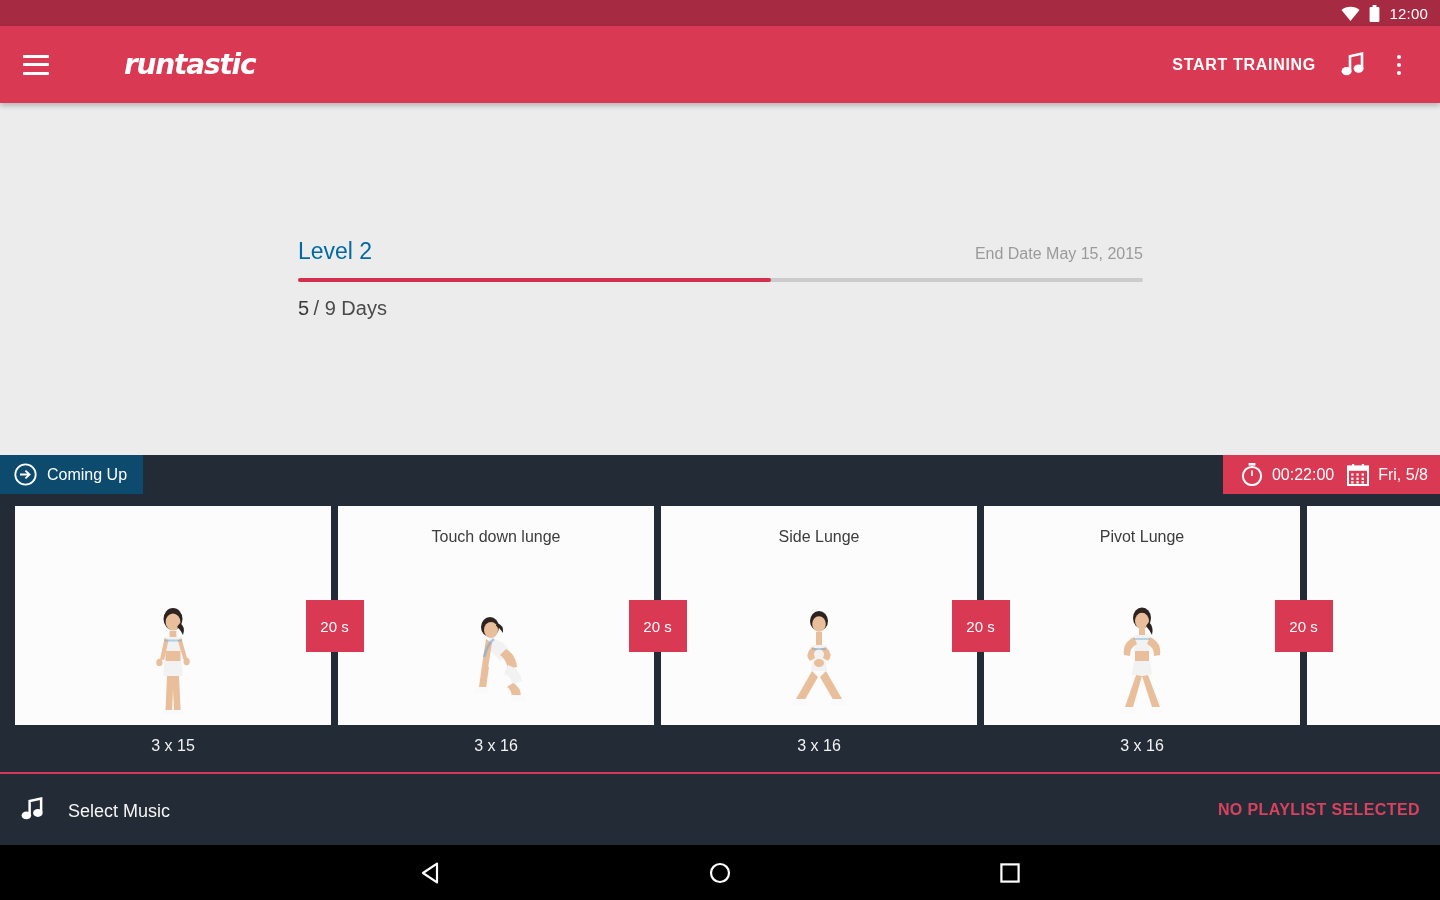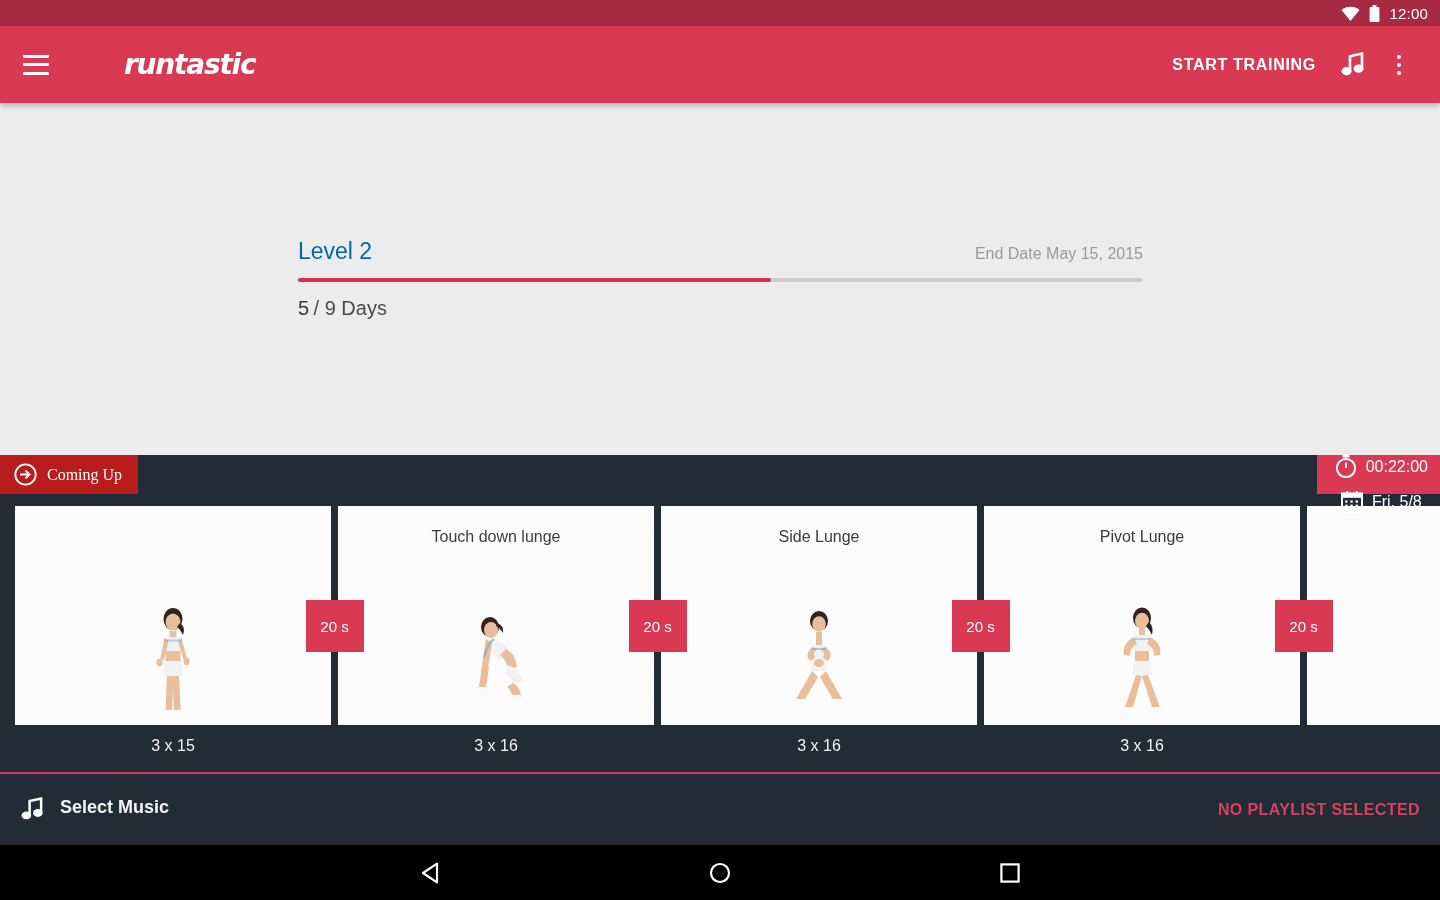--- a/index.html
+++ b/index.html
@@ -54,27 +54,27 @@
   .progress-track { margin-top: 13px; height: 4px; width: 100%; background: #CCCCCC; border-radius: 2px; position: relative; }
   .progress-fill { position: absolute; left: 0; top: 0; height: 4px; background: #D2304E; border-radius: 2px; }
   .days-row { margin-top: 15px; color: #3A3A3A; }
   .days-current { font-size: 20px; }
   .days-total { font-size: 20px; color: #4A4A4A; }
 
   
   .dark-band { position: absolute; left: 0; top: 455px; width: 1440px; height: 318px; background: #222B36; }
   .coming-up-tab {
     position: absolute; left: 0; top: 455px; height: 39px;
-    background: #b91c1c; display: flex; align-items: center;
-    padding: 0 16px 0 14px; gap: 10px; z-index: 3; cursor: pointer; font-family: Liberation Serif, serif;
+    background: #0c4a6e; display: flex; align-items: center;
+    padding: 0 16px 0 14px; gap: 10px; z-index: 3; cursor: pointer;
   }
   .coming-up-label { color: #fff; font-size: 16px; }
   .info-chips {
     position: absolute; right: 0; top: 455px; height: 39px; background: #D93952;
-    display: flex; align-items: center; padding: 0 12px 0 18px; gap: 13px; z-index: 3; flex-direction: column;
+    display: flex; align-items: center; padding: 0 12px 0 18px; gap: 13px; z-index: 3;
   }
   .chip { display: flex; align-items: center; gap: 9px; }
   .chip-text { color: #fff; font-size: 16px; white-space: nowrap; }
 
   
   .cards { position: absolute; left: 15px; top: 506px; width: 1425px; height: 219px; display: flex; }
   .card { width: 316px; height: 219px; background: #FCFCFC; flex: 0 0 auto; margin-right: 7px; position: relative; overflow: hidden; }
   .card-title { text-align: center; margin-top: 22px; font-size: 16px; color: #3C3C3C; white-space: nowrap; }
   .figure { position: absolute; left: 0; right: 0; bottom: 6px; height: 160px; display: flex; align-items: flex-end; justify-content: center; }
   .badges { position: absolute; left: 15px; top: 592px; width: 1425px; height: 52px; pointer-events: none; }
@@ -83,21 +83,21 @@
     color: #fff; font-size: 15px; display: flex; align-items: center; justify-content: center;
     pointer-events: auto; cursor: pointer;
   }
   .reps-row { position: absolute; left: 15px; top: 725px; width: 1425px; height: 48px; }
   .reps { position: absolute; top: 12px; width: 316px; text-align: center; color: #F2F2F2; font-size: 16px; }
 
   .divider-line { position: absolute; left: 0; top: 772px; width: 1440px; height: 2px; background: #D4385A; }
 
   
   .music-bar { position: absolute; left: 0; top: 774px; width: 1440px; height: 71px; background: #222B36; display: flex; align-items: center; }
-  .music-left { display: flex; align-items: flex-start; gap: 16px; margin-left: 21px; cursor: pointer; font-weight: bold; }
+  .music-left { display: flex; align-items: flex-end; gap: 24px; margin-left: 21px; cursor: pointer; }
   .music-label { color: #F5F5F5; font-size: 18px; }
   .playlist-status { margin-left: auto; margin-right: 20px; color: #D9415E; font-size: 16px; font-weight: bold; letter-spacing: .4px; cursor: pointer; }
 
   
   .navbar { position: absolute; left: 0; top: 845px; width: 1440px; height: 55px; background: #000; display: flex; align-items: center; justify-content: center; gap: 0; }
   .nav-btn { width: 150px; height: 55px; display: flex; align-items: center; justify-content: center; cursor: pointer; }
   .nav-spacer { width: 140px; }
 </style>
 </head>
 <body>

